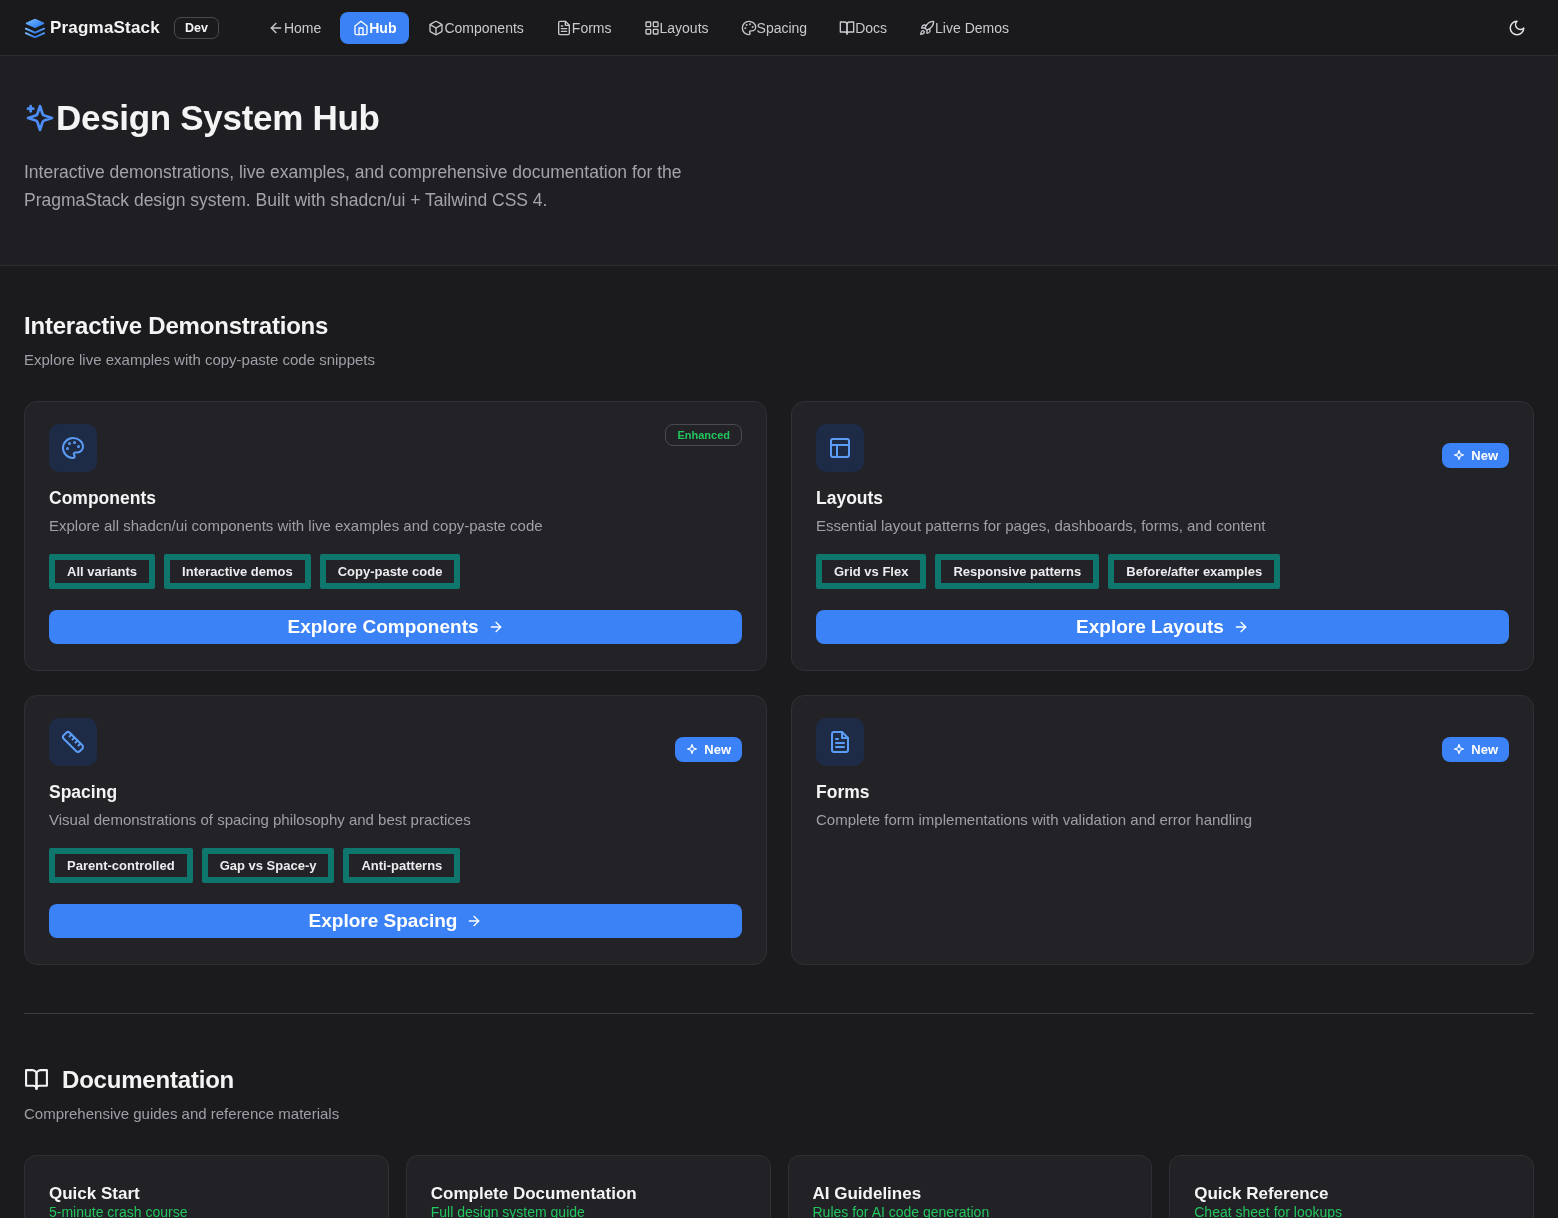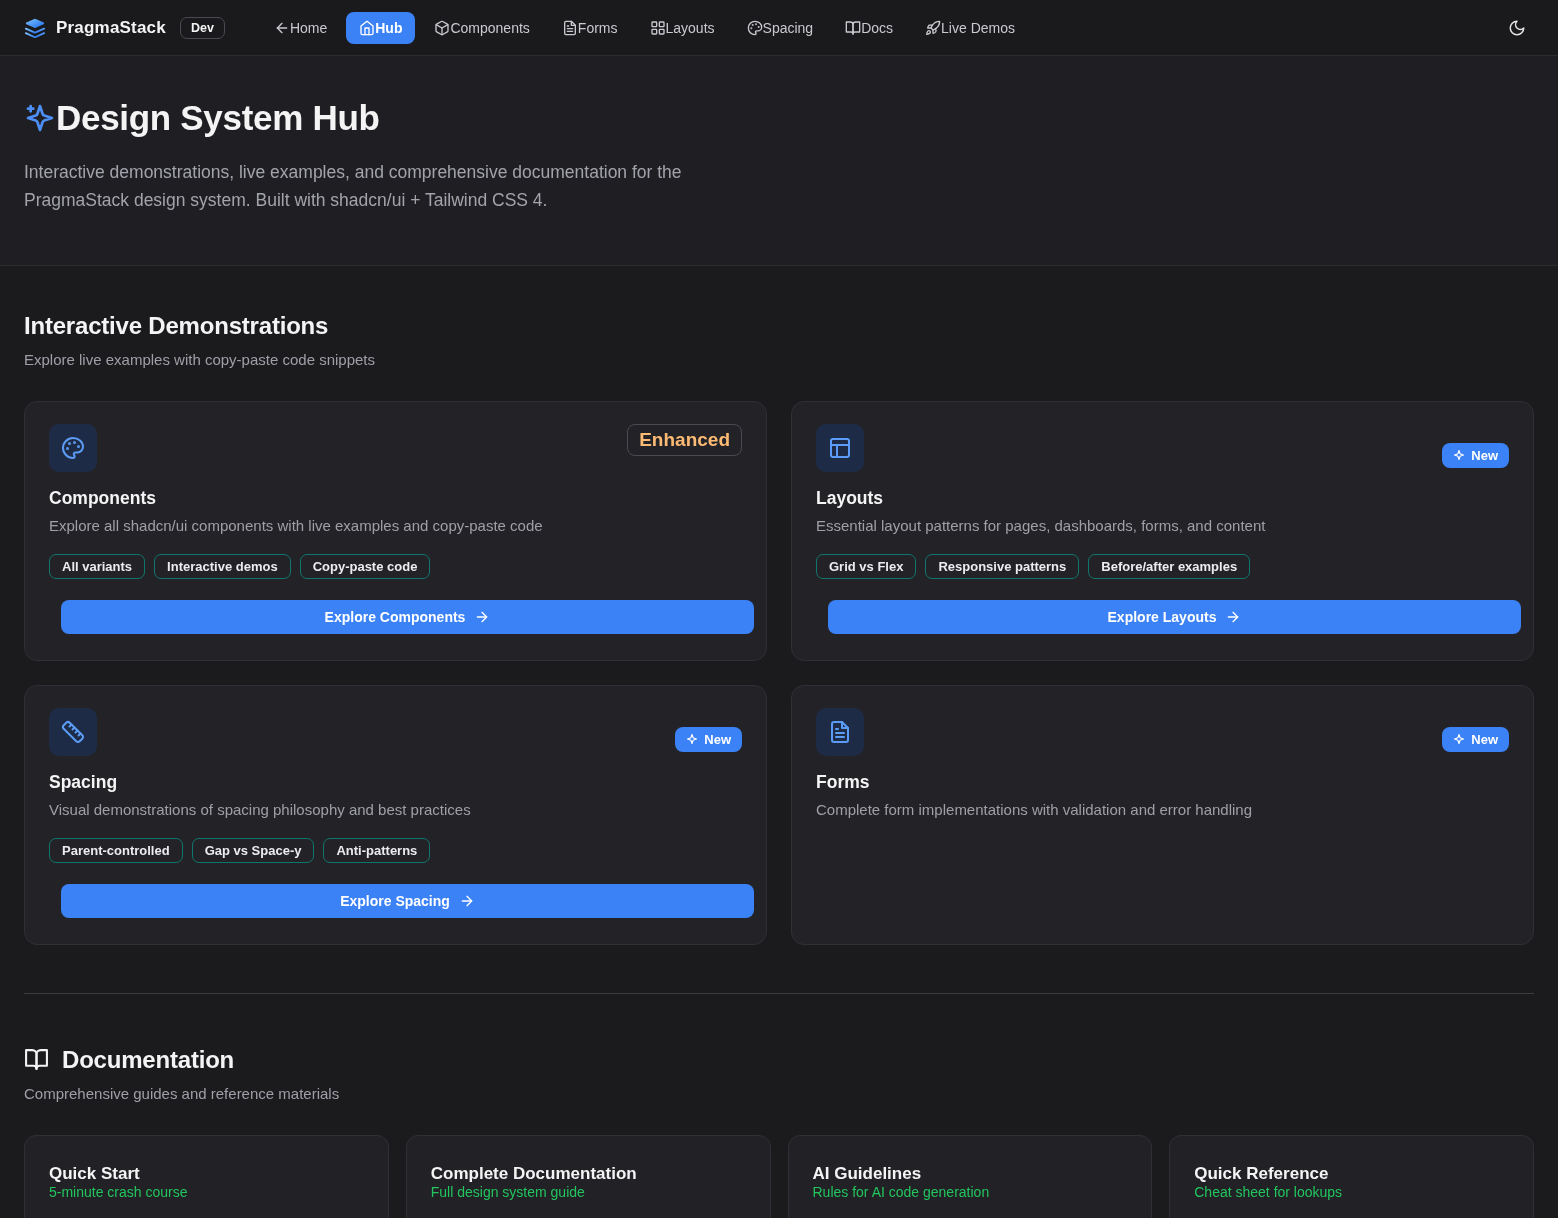--- a/index.html
+++ b/index.html
@@ -10,21 +10,21 @@
     font-family:"Liberation Sans", sans-serif;
     -webkit-font-smoothing:antialiased;
   }
   svg { display:block; }
 
   
   .nav {
     height:56px; background:#1a1a1d; border-bottom:1px solid #2b2b30;
     display:flex; align-items:center; padding:0 24px;
   }
-  .brand { display:flex; align-items:center; gap:10px; cursor:pointer; }
+  .brand { display:flex; align-items:center; gap:4px; cursor:pointer; }
   .brand-name { font-size:17px; font-weight:bold; letter-spacing:.2px; }
   .env-badge {
     margin-left:14px; border:1px solid #4a4a52; border-radius:7px;
     padding:3px 10px; font-size:12.5px; font-weight:bold; color:#f4f4f5;
   }
   .nav-items { display:flex; align-items:center; margin-left:36px; gap:6px; }
   .nav-item {
     display:flex; align-items:center; gap:0; padding:8px 13px;
     color:#c9c9cf; font-size:14px; border-radius:8px; cursor:pointer; white-space:nowrap;
   }
@@ -48,38 +48,38 @@
     background:#232327; border:1px solid #2f2f35; border-radius:13px;
     padding:22px 24px 26px;
   }
   .card-top { display:flex; justify-content:space-between; align-items:flex-start; margin-bottom:16px; }
   .tile {
     width:48px; height:48px; border-radius:10px; background:#1e2b46;
     display:flex; align-items:center; justify-content:center; color:#5b9cf6;
   }
   .badge-outline {
     border:1px solid #4a4a52; border-radius:8px; padding:4px 11px;
-    font-size:19px; font-weight:bold; color:#fdba74;
+    font-size:11px; font-weight:bold; color:#22c55e;
   }
   .badge-new {
     background:#3b82f6; border-radius:8px; padding:5px 11px;
     font-size:13px; font-weight:bold; color:#fff;
     display:flex; gap:6px; align-items:center;margin-top:19px;
   }
   .card-title { font-size:17.5px; font-weight:bold; margin:0 0 8px; }
   .card-desc { color:#9f9fa8; font-size:15px; margin:0 0 20px; }
   .tags { display:flex; gap:9px; margin-bottom:21px; }
   .tag {
-    border:1px solid #0f766e; border-radius:7px; padding:4px 12px;
+    border:6px solid #0f766e; border-radius:2px; padding:4px 12px;
     font-size:13px; font-weight:bold; color:#ececf0; white-space:nowrap;
   }
   .cta {
     width:100%; background:#3b82f6; color:#fff; border:none; border-radius:8px;
-    height:34px; font-size:14px; font-weight:bold; font-family:inherit;
-    display:flex; align-items:center; justify-content:center; gap:9px; cursor:pointer;margin-left:12px;
+    height:34px; font-size:19px; font-weight:bold; font-family:inherit;
+    display:flex; align-items:center; justify-content:center; gap:9px; cursor:pointer;
   }
 
   .divider { border:none; border-top:1px solid #3c3c42; margin:48px 0 0; }
 
   .docs-heading-row { display:flex; align-items:center; gap:13px; margin:52px 0 11px; }
   .docs-heading-row .section-heading { margin:0; }
   .docs-grid { display:grid; grid-template-columns:repeat(4,1fr); gap:17px; }
   .doc-card {
     background:#222226; border:1px solid #2f2f35; border-radius:12px;
     padding:28px 24px; cursor:pointer;

